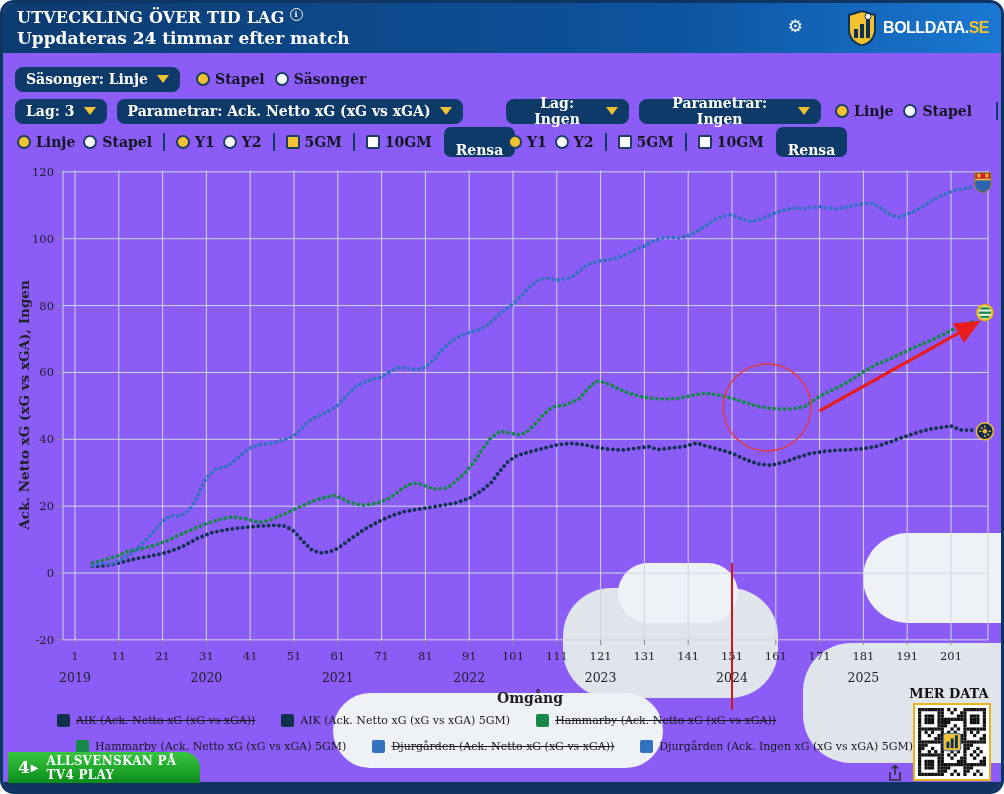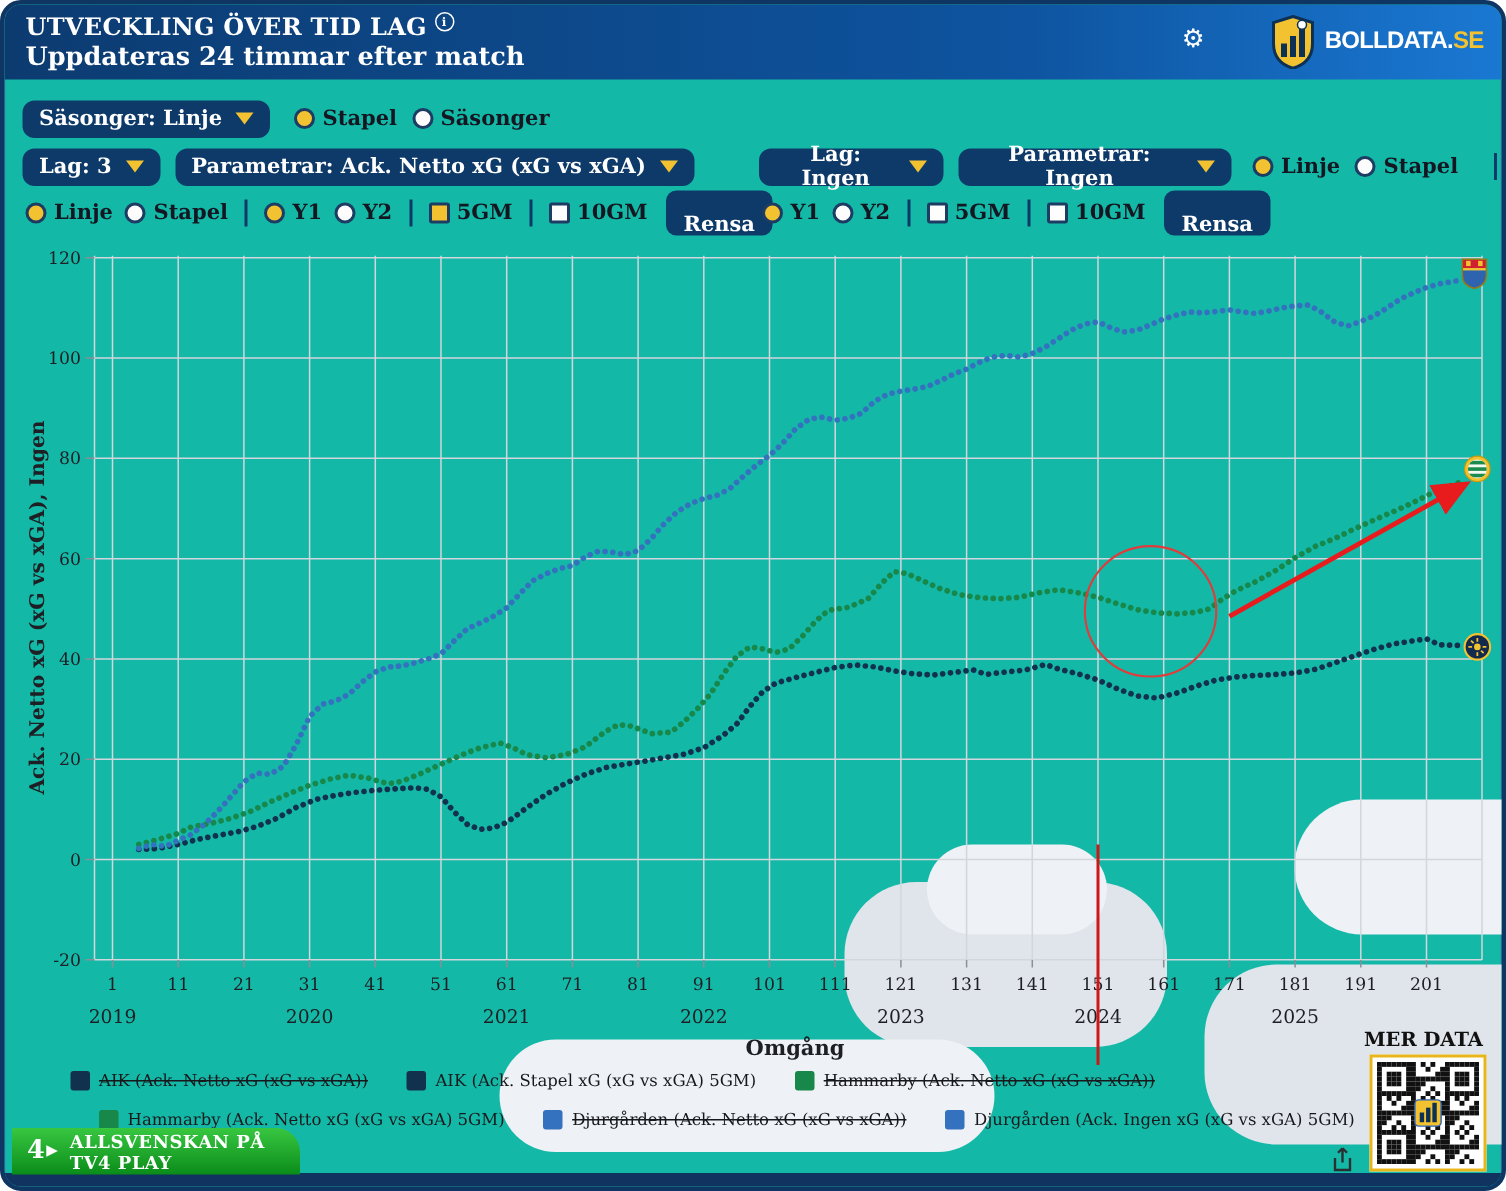--- a/index.html
+++ b/index.html
@@ -1,17 +1,17 @@
 <!DOCTYPE html>
 <html><head>
 <meta charset="utf-8">
 <style>
   html,body{margin:0;padding:0;background:#fff;}
   .page{position:relative;width:1004px;height:794px;box-sizing:border-box;border:3px solid #0f3562;
-        border-radius:14px;background:#14b8a6;overflow:hidden;
+        border-radius:14px;background:#8b5cf6;overflow:hidden;
         font-family:"DejaVu Serif","Liberation Serif",serif;
         box-shadow:inset 0 0 0 1px rgba(70,130,200,.45);}
   
   .wm{position:absolute;border-radius:48px;}
   
   .header{position:absolute;top:0;left:0;right:0;height:50px;
           background:linear-gradient(90deg,#0c3b70,#0e54a0 68%,#1a78d2);
           border-radius:11px 11px 0 0;color:#fff;}
   .title-block{position:absolute;left:14px;top:5px;}
   .title{font-size:16px;font-weight:bold;letter-spacing:.2px;}
@@ -39,21 +39,21 @@
         box-sizing:border-box;cursor:pointer;flex:0 0 auto;}
   .cbox.on{background:#f2c230;}
   .rlabel{font-weight:bold;font-size:14px;color:#141722;}
   .sep{width:2px;height:18px;background:#0e3a69;margin:0 3px;}
   .btn{background:#0e3a69;color:#fff;font-family:inherit;font-weight:bold;font-size:14px;border:none;
        border-radius:7px;padding:15px 12px;cursor:pointer;height:24px;}
   
   #chart-svg{position:absolute;left:0;top:0;pointer-events:none;}
   #chart-svg text{font-family:"DejaVu Serif","Liberation Serif",serif;fill:#1d1f24;}
   
-  .legend-row{position:absolute;left:44px;display:flex;gap:26px;align-items:center;}
+  .legend-row{position:absolute;left:54px;display:flex;gap:26px;align-items:center;}
   .legend-item{display:flex;align-items:center;gap:6px;cursor:pointer;}
   .swatch{width:13px;height:13px;border-radius:2px;flex:0 0 auto;}
   .legend-label{font-size:11px;color:#17181c;}
   .legend-label.struck{text-decoration:line-through;}
   
   .mer-data{position:absolute;left:902px;top:683px;width:88px;text-align:center;
             font-weight:bold;font-size:13px;color:#111;}
   .qr{position:absolute;left:910px;top:700px;width:78px;height:78px;background:#fff;
       border:2px solid #e8b61a;box-sizing:border-box;padding:3px;}
   .share{position:absolute;left:882px;top:760px;width:20px;height:20px;cursor:pointer;}
@@ -341,21 +341,21 @@
       <path d="M-8 -9 H8 V2 C8 7 4 9.5 0 10.5 C-4 9.5 -8 7 -8 2 Z" fill="none" stroke="#9a7a10" stroke-width="1" transform="translate(979.9 178.89504999999997)"></path>
     </svg>
 
   <div class="legend-row" id="legend-row-0" style="top:711px;">
       <div class="legend-item">
         <span class="swatch" style="background: rgb(18, 49, 79);"></span>
         <span class="legend-label struck">AIK (Ack. Netto xG (xG vs xGA))</span>
       </div>
       <div class="legend-item">
         <span class="swatch" style="background: rgb(18, 49, 79);"></span>
-        <span class="legend-label">AIK (Ack. Stapel xG (xG vs xGA) 5GM)</span>
+        <span class="legend-label">AIK (Ack. Netto xG (xG vs xGA) 5GM)</span>
       </div>
       <div class="legend-item">
         <span class="swatch" style="background: rgb(23, 135, 74);"></span>
         <span class="legend-label struck">Hammarby (Ack. Netto xG (xG vs xGA))</span>
       </div>
     </div>
   <div class="legend-row" id="legend-row-1" style="top:737px;margin-left:19px;">
       <div class="legend-item">
         <span class="swatch" style="background: rgb(23, 135, 74);"></span>
         <span class="legend-label">Hammarby (Ack. Netto xG (xG vs xGA) 5GM)</span>

